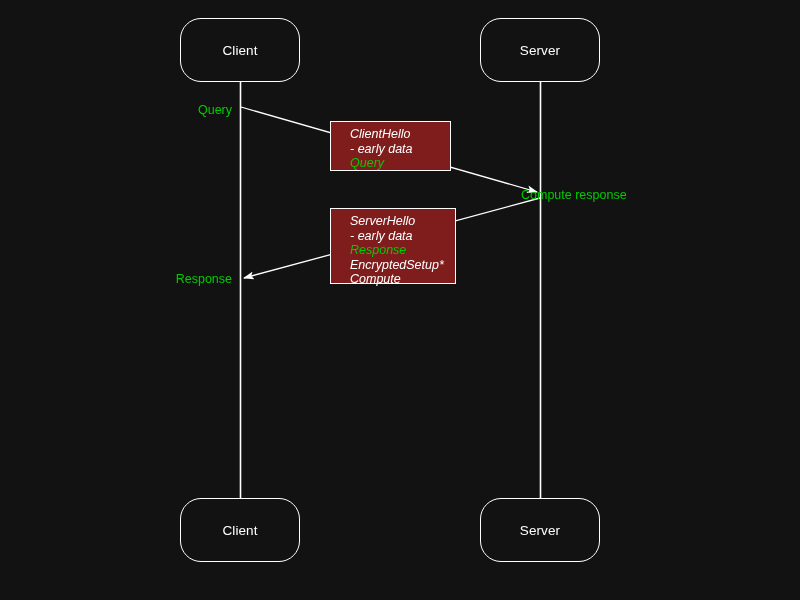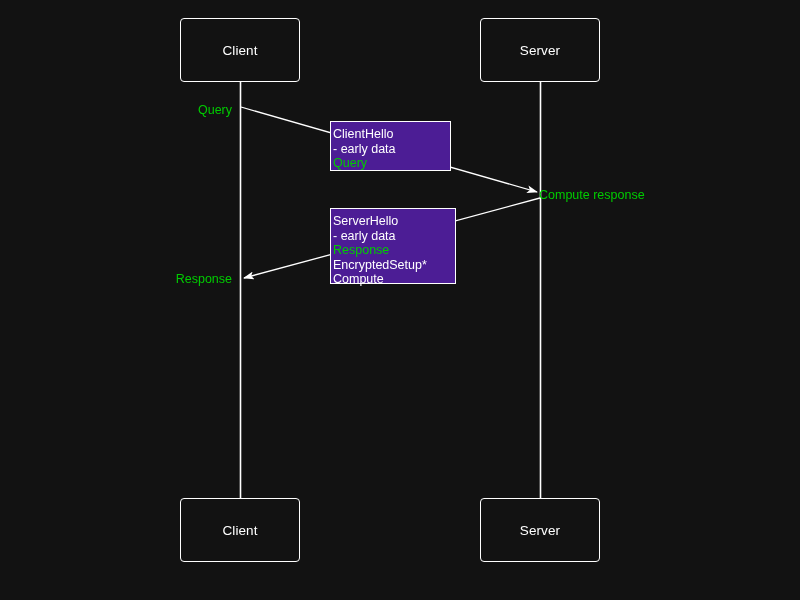--- a/index.html
+++ b/index.html
@@ -19,39 +19,40 @@
     position: absolute;
     left: 0;
     top: 0;
     width: 800px;
     height: 600px;
   }
   .actor-box {
     position: absolute;
     box-sizing: border-box;
     border: 1.6px solid #ffffff;
-    border-radius: 4px;
+    border-radius: 21px;
     background: #121212;
     display: flex;
     align-items: center;
     justify-content: center;
     color: #ffffff;
     font-size: 13.5px;
     letter-spacing: 0.1px;
   }
   .note-box {
     position: absolute;
     box-sizing: border-box;
     border: 1.4px solid #ffffff;
-    background: #4c1d95;
-    padding: 5px 7px 4px 2px;
+    background: #7f1d1d;
+    padding: 5px 7px 4px 19px;
     display: flex;
     flex-direction: column;
     justify-content: flex-start;
     line-height: 14.5px;
+    font-style: italic;
   }
   .note-line {
     color: #ffffff;
     font-size: 12.5px;
     white-space: nowrap;
   }
   .note-line.accent {
     color: #00cc00;
   }
   .anno {
@@ -89,21 +90,21 @@
   </div>
 
   <div class="actor-box" style="left:480px; top:18px; width:120px; height:64px;">
     <span>Server</span>
   </div>
 
   <div class="anno right-align" style="left:120px; top:103px; width:112px;">Query</div>
 
   <div class="anno right-align" style="left:110px; top:272px; width:122px;">Response</div>
 
-  <div class="anno" style="left:539px; top:188px;">Compute response</div>
+  <div class="anno" style="left:521px; top:188px;">Compute response</div>
 
   <div class="note-box" style="left:330px; top:121px; width:121px; height:50px;">
     <span class="note-line">ClientHello</span>
     <span class="note-line">- early data</span>
     <span class="note-line accent">Query</span>
   </div>
 
   <div class="note-box" style="left:330px; top:208px; width:126px; height:76px;">
     <span class="note-line">ServerHello</span>
     <span class="note-line">- early data</span>

